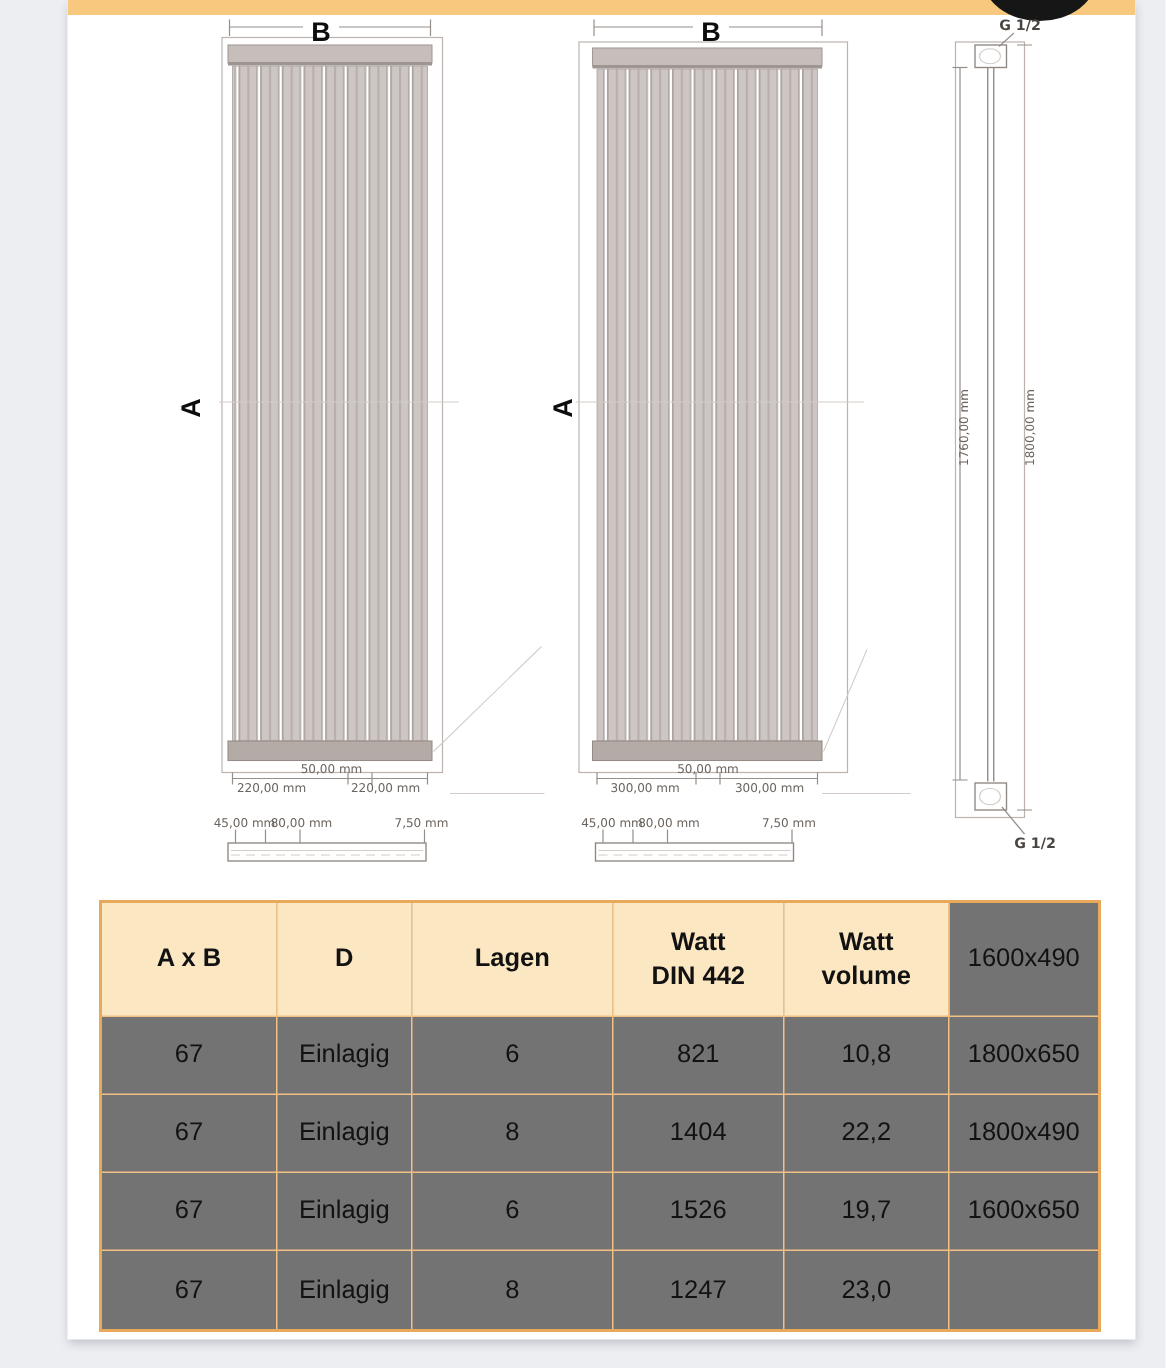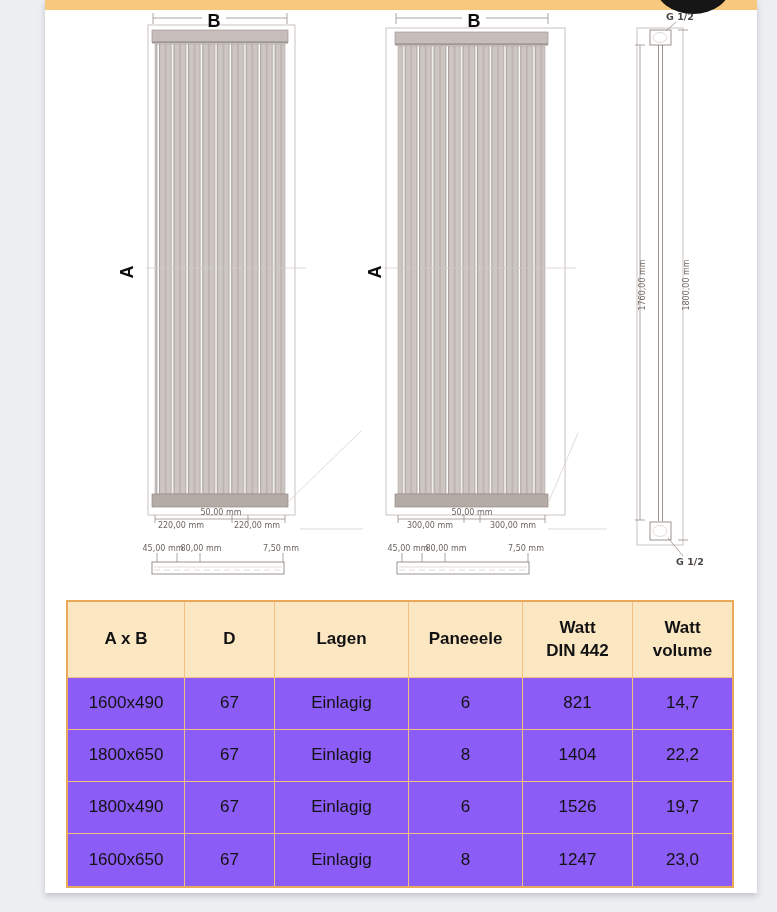--- a/index.html
+++ b/index.html
@@ -22,21 +22,21 @@
   .oln { stroke:#bcb3af; stroke-width:0.8; fill:none; }
   .dln { stroke:#968e89; stroke-width:0.8; fill:none; }
   .xln { stroke:#d3ccc8; stroke-width:0.7; fill:none; }
   .fln { stroke:#8f8781; stroke-width:0.9; fill:none; }
   .dimtext { font-size:8px; fill:#6b645e; }
   .biglabel { font-size:18px; font-weight:bold; fill:#0d0d0d; font-family:"Liberation Sans", sans-serif; }
   .glabel { font-size:9.5px; font-weight:bold; fill:#4a4541; }
 
   .spec-table {
     position:absolute; left:21px; top:600px; width:668px; height:288px;
-    border:2px solid #e8a95b; background:#8b5cf6;
+    border:2px solid #e8a95b; background:#737373;
     display:grid;
     grid-template-columns:117px 90px 134px 114px 110px 99px;
     grid-template-rows:76px 52px 52px 52px 52px;
   }
   .cell {
     display:flex; align-items:center; justify-content:center; text-align:center;
     border-right:1px solid #f2c083; border-bottom:1px solid #f2c083;
     color:#121212; font-size:17px; white-space:pre-line; line-height:1.35;
   }
   .cell:nth-child(6n) { border-right:none; }
@@ -168,32 +168,31 @@
       <line x1="678" y1="540" x2="688" y2="540" class="dln"></line>
       <line x1="678" y1="30" x2="688" y2="30" class="dln"></line>
       <text transform="rotate(-90 689 285)" x="689" y="285" text-anchor="middle" class="dimtext">1800,00 mm</text>
     </g>
   </svg>
 
   <div class="spec-table">
     <div class="cell th">A x B</div>
     <div class="cell th">D</div>
     <div class="cell th">Lagen</div>
-    <div class="cell th">Paneeele</div>
     <div class="cell th">Watt
 DIN 442</div>
     <div class="cell th">Watt
 volume</div>
 
     <div class="cell td">1600x490</div>
     <div class="cell td">67</div>
     <div class="cell td">Einlagig</div>
     <div class="cell td">6</div>
     <div class="cell td">821</div>
-    <div class="cell td">14,7</div>
+    <div class="cell td">10,8</div>
 
     <div class="cell td">1800x650</div>
     <div class="cell td">67</div>
     <div class="cell td">Einlagig</div>
     <div class="cell td">8</div>
     <div class="cell td">1404</div>
     <div class="cell td">22,2</div>
 
     <div class="cell td">1800x490</div>
     <div class="cell td">67</div>

